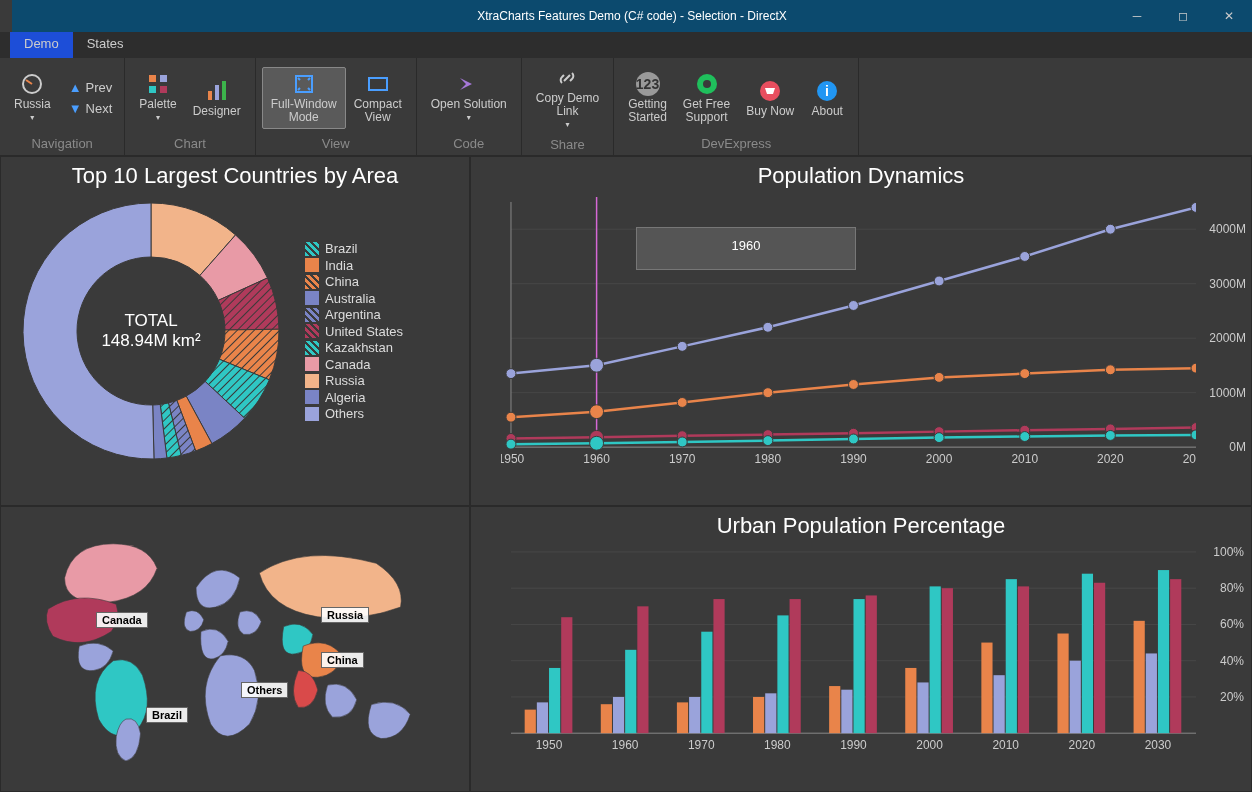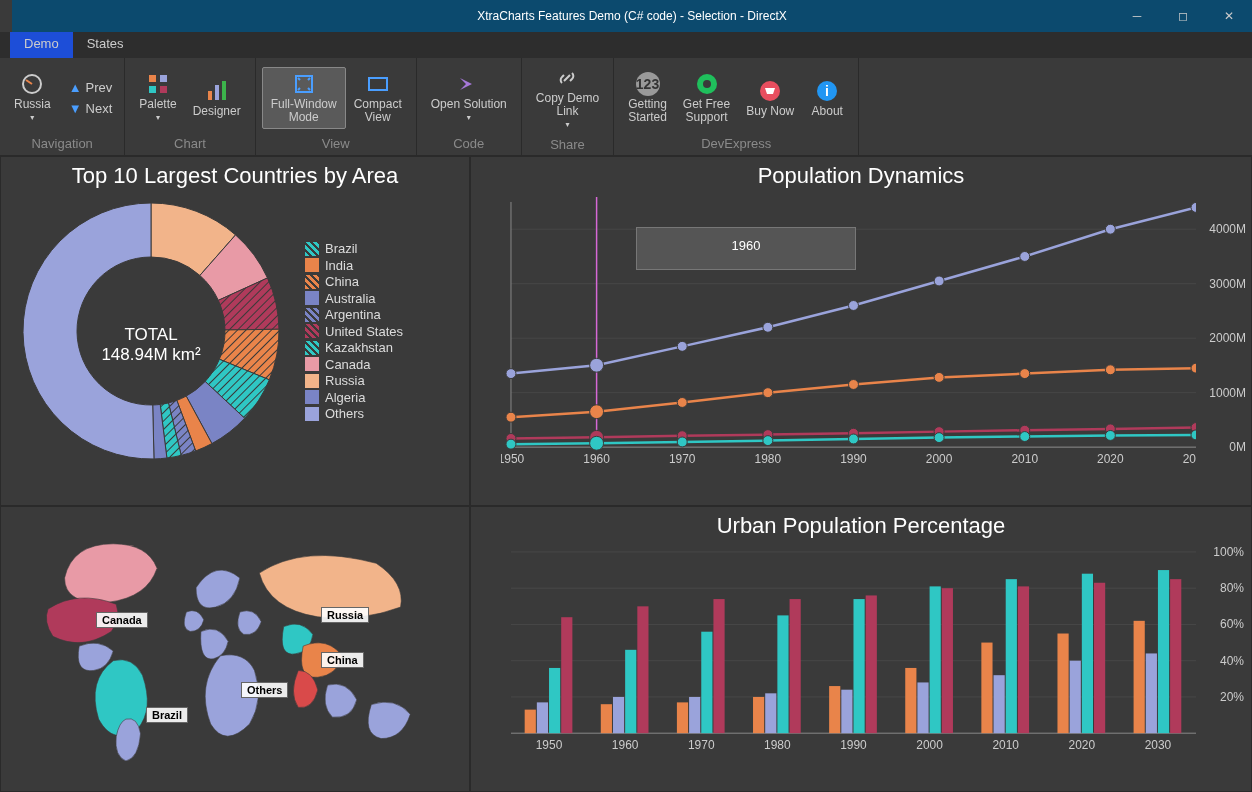--- a/index.html
+++ b/index.html
@@ -18,21 +18,21 @@
 .ribbon-btn { display:flex; flex-direction:column; align-items:center; justify-content:center; padding:4px 8px; cursor:pointer; color:#ccc; text-align:center; line-height:13px; border-radius:2px; min-width:50px; }
 .ribbon-btn.highlight { background:#5a5a5a; border:1px solid #888; }
 .ribbon-btn .ico { width:24px; height:24px; display:flex; align-items:center; justify-content:center; margin-bottom:2px; }
 .ribbon-nav-small { display:flex; flex-direction:column; gap:2px; margin-left:4px; }
 .ribbon-nav-small div { display:flex; align-items:center; cursor:pointer; color:#ccc; font-size:13px; padding:2px 6px; }
 .content { display:grid; grid-template-columns:470px 782px; grid-template-rows:350px 286px; }
 .panel { position:relative; border:1px solid #2a2a2a; }
 .panel-title { text-align:center; font-size:22px; color:#fff; padding:6px 0 2px; font-weight:300; }
 .donut-wrap { display:flex; align-items:center; }
 .donut { position:relative; width:280px; height:280px; margin-left:10px; }
-.donut .center-text { position:absolute; left:50%; top:50%; transform:translate(-50%,-50%); text-align:center; font-size:17px; color:#fff;margin-top:14px; }
+.donut .center-text { position:absolute; left:50%; top:50%; transform:translate(-50%,-50%); text-align:center; font-size:17px; color:#fff; }
 .legend { font-size:13px; margin-left:14px; }
 .legend .item { display:flex; align-items:center; margin:1.5px 0; }
 .legend .sw { width:14px; height:14px; margin-right:6px; }
 .line-chart { position:absolute; left:30px; right:55px; top:40px; bottom:38px; }
 .tooltip { position:absolute; left:135px; top:30px; background:#555; border:1px solid #777; padding:10px 14px; font-size:13px; width:220px; z-index:10; }
 .tooltip .hdr { text-align:center; margin-bottom:6px; color:#fff; }
 .tooltip .row { display:flex; align-items:center; margin:3px 0; color:#eee; }
 .tooltip .dot { width:12px; height:12px; border-radius:50%; margin-right:6px; }
 .axis-label { font-size:12px; fill:#ccc; }
 .bar-chart { position:absolute; left:30px; right:55px; top:40px; bottom:38px; }

